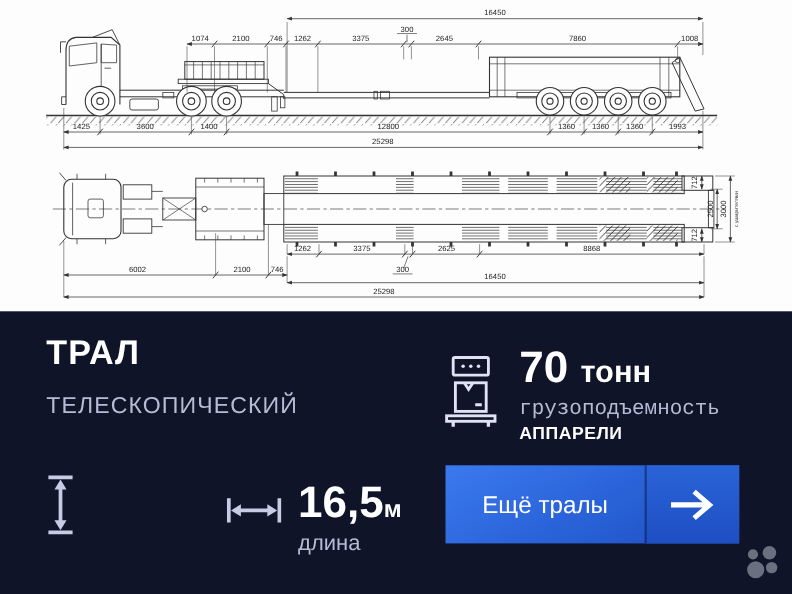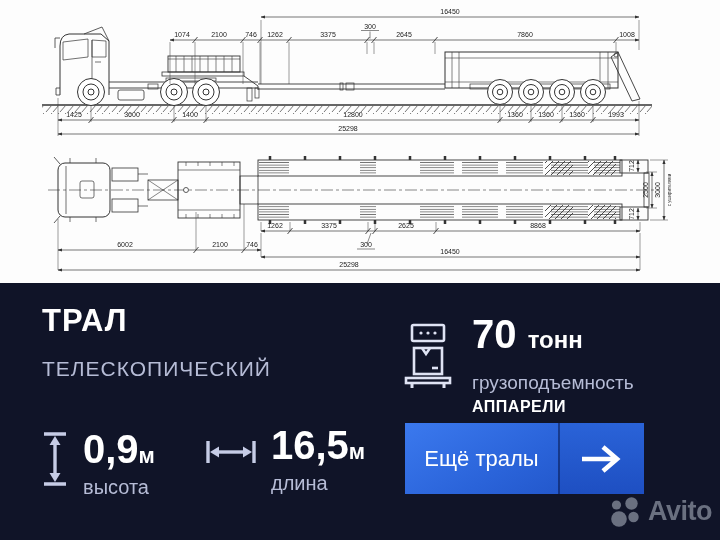--- a/index.html
+++ b/index.html
@@ -9,31 +9,31 @@
   .dim{font-size:7px;fill:#222;font-family:"Liberation Sans",sans-serif;}
   .dim-small{font-size:4.6px;fill:#333;}
   
   .panel{position:absolute;left:0;top:283px;width:720px;height:257px;background:#101428;color:#fff;}
   .title-block{position:absolute;left:42px;top:20px;}
   .title-line{font-size:31px;font-weight:700;line-height:35px;letter-spacing:1px;color:#fff;}
   .subtitle{margin-top:19px;font-size:21px;font-weight:400;letter-spacing:1px;color:#b6bcd6;}
   .capacity-block{position:absolute;left:400px;top:32px;display:flex;gap:16px;}
   .capacity-icon{width:56px;height:70px;margin-top:6px;}
   .cap-line1{font-size:40px;font-weight:700;line-height:38px;}
-  .cap-unit{font-size:24px;font-weight:700;margin-top:45px;}
-  .cap-label{font-size:19px;color:#b6bcd6;margin-top:13px;}
+  .cap-unit{font-size:28px;font-weight:700;margin-top:45px;}
+  .cap-label{font-size:19px;color:#b6bcd6;margin-top:3px;font-family:Liberation Mono, monospace;}
   .cap-extra{font-size:16px;font-weight:700;letter-spacing:.5px;margin-top:4px;}
   .spec{position:absolute;display:flex;gap:15px;}
   .spec-h{left:42px;top:148px;}
-  .spec-l{left:206px;top:144px;}
+  .spec-l{left:206px;top:156px;}
   .spec-text{display:flex;flex-direction:column;}
   .spec-value{font-size:40px;font-weight:700;line-height:36px;}
   .spec-unit{font-size:22px;font-weight:700;}
   .spec-label{font-size:20px;color:#b6bcd6;margin-top:2px;}
-  .cta{position:absolute;left:405px;top:140px;width:239px;height:71px;display:flex;border:none;padding:0;cursor:pointer;background:linear-gradient(150deg,#3b79ee 0%,#2a63d9 50%,#1d4ec0 100%);}
+  .cta{position:absolute;left:405px;top:140px;width:267px;height:71px;display:flex;border:none;padding:0;cursor:pointer;background:linear-gradient(150deg,#3b79ee 0%,#2a63d9 50%,#1d4ec0 100%);}
   .cta-label{flex:1;display:flex;align-items:center;justify-content:center;font-size:22px;color:#fff;font-family:"Liberation Sans",sans-serif;}
   .cta-arrowbox{width:84px;display:flex;align-items:center;justify-content:center;border-left:2px solid rgba(8,22,70,.5);background:linear-gradient(180deg,#2a63d8,#1e4fc2);}
   .brand{position:absolute;right:8px;top:213px;display:flex;align-items:center;gap:4px;color:#6a7080;}
   .brand-text{font-size:27px;font-weight:600;letter-spacing:-.5px;}
 </style>
 </head>
 <body>
 
 <div class="screen">
 
@@ -285,24 +285,20 @@
 
     <div class="spec spec-h">
       <svg width="26" height="56" viewBox="0 0 26 56">
         <g stroke="#c6cce6" stroke-width="3.4" fill="#c6cce6">
           <path d="M2,3 H24 M2,53 H24" fill="none"></path>
           <line x1="13" y1="12" x2="13" y2="44"></line>
           <polygon points="13,5 7.5,14 18.5,14" stroke="none"></polygon>
           <polygon points="13,51 7.5,42 18.5,42" stroke="none"></polygon>
         </g>
       </svg>
-      <div class="spec-text">
-        <div class="spec-value"><span>0,9</span><span class="spec-unit">м</span></div>
-        <div class="spec-label">высота</div>
-      </div>
     </div>
 
     <div class="spec spec-l">
       <svg width="50" height="26" viewBox="0 0 50 26" style="margin-top:12px">
         <g stroke="#c6cce6" stroke-width="3.4" fill="#c6cce6">
           <path d="M2,2 V24 M48,2 V24" fill="none"></path>
           <line x1="10" y1="13" x2="40" y2="13"></line>
           <polygon points="4,13 13,7.5 13,18.5" stroke="none"></polygon>
           <polygon points="46,13 37,7.5 37,18.5" stroke="none"></polygon>
         </g>
@@ -324,17 +320,16 @@
 
     <div class="brand">
       <svg width="34" height="30" viewBox="0 0 34 30">
         <g fill="#6a7080">
           <circle cx="9" cy="22" r="7.8"></circle>
           <circle cx="6.5" cy="8" r="4.6"></circle>
           <circle cx="21.5" cy="6.5" r="6.2"></circle>
           <circle cx="23.5" cy="20" r="5.2"></circle>
         </g>
       </svg>
-      <span class="brand-text">Avito</span>
     </div>
 
   </div>
 </div>
 
 </body></html>

